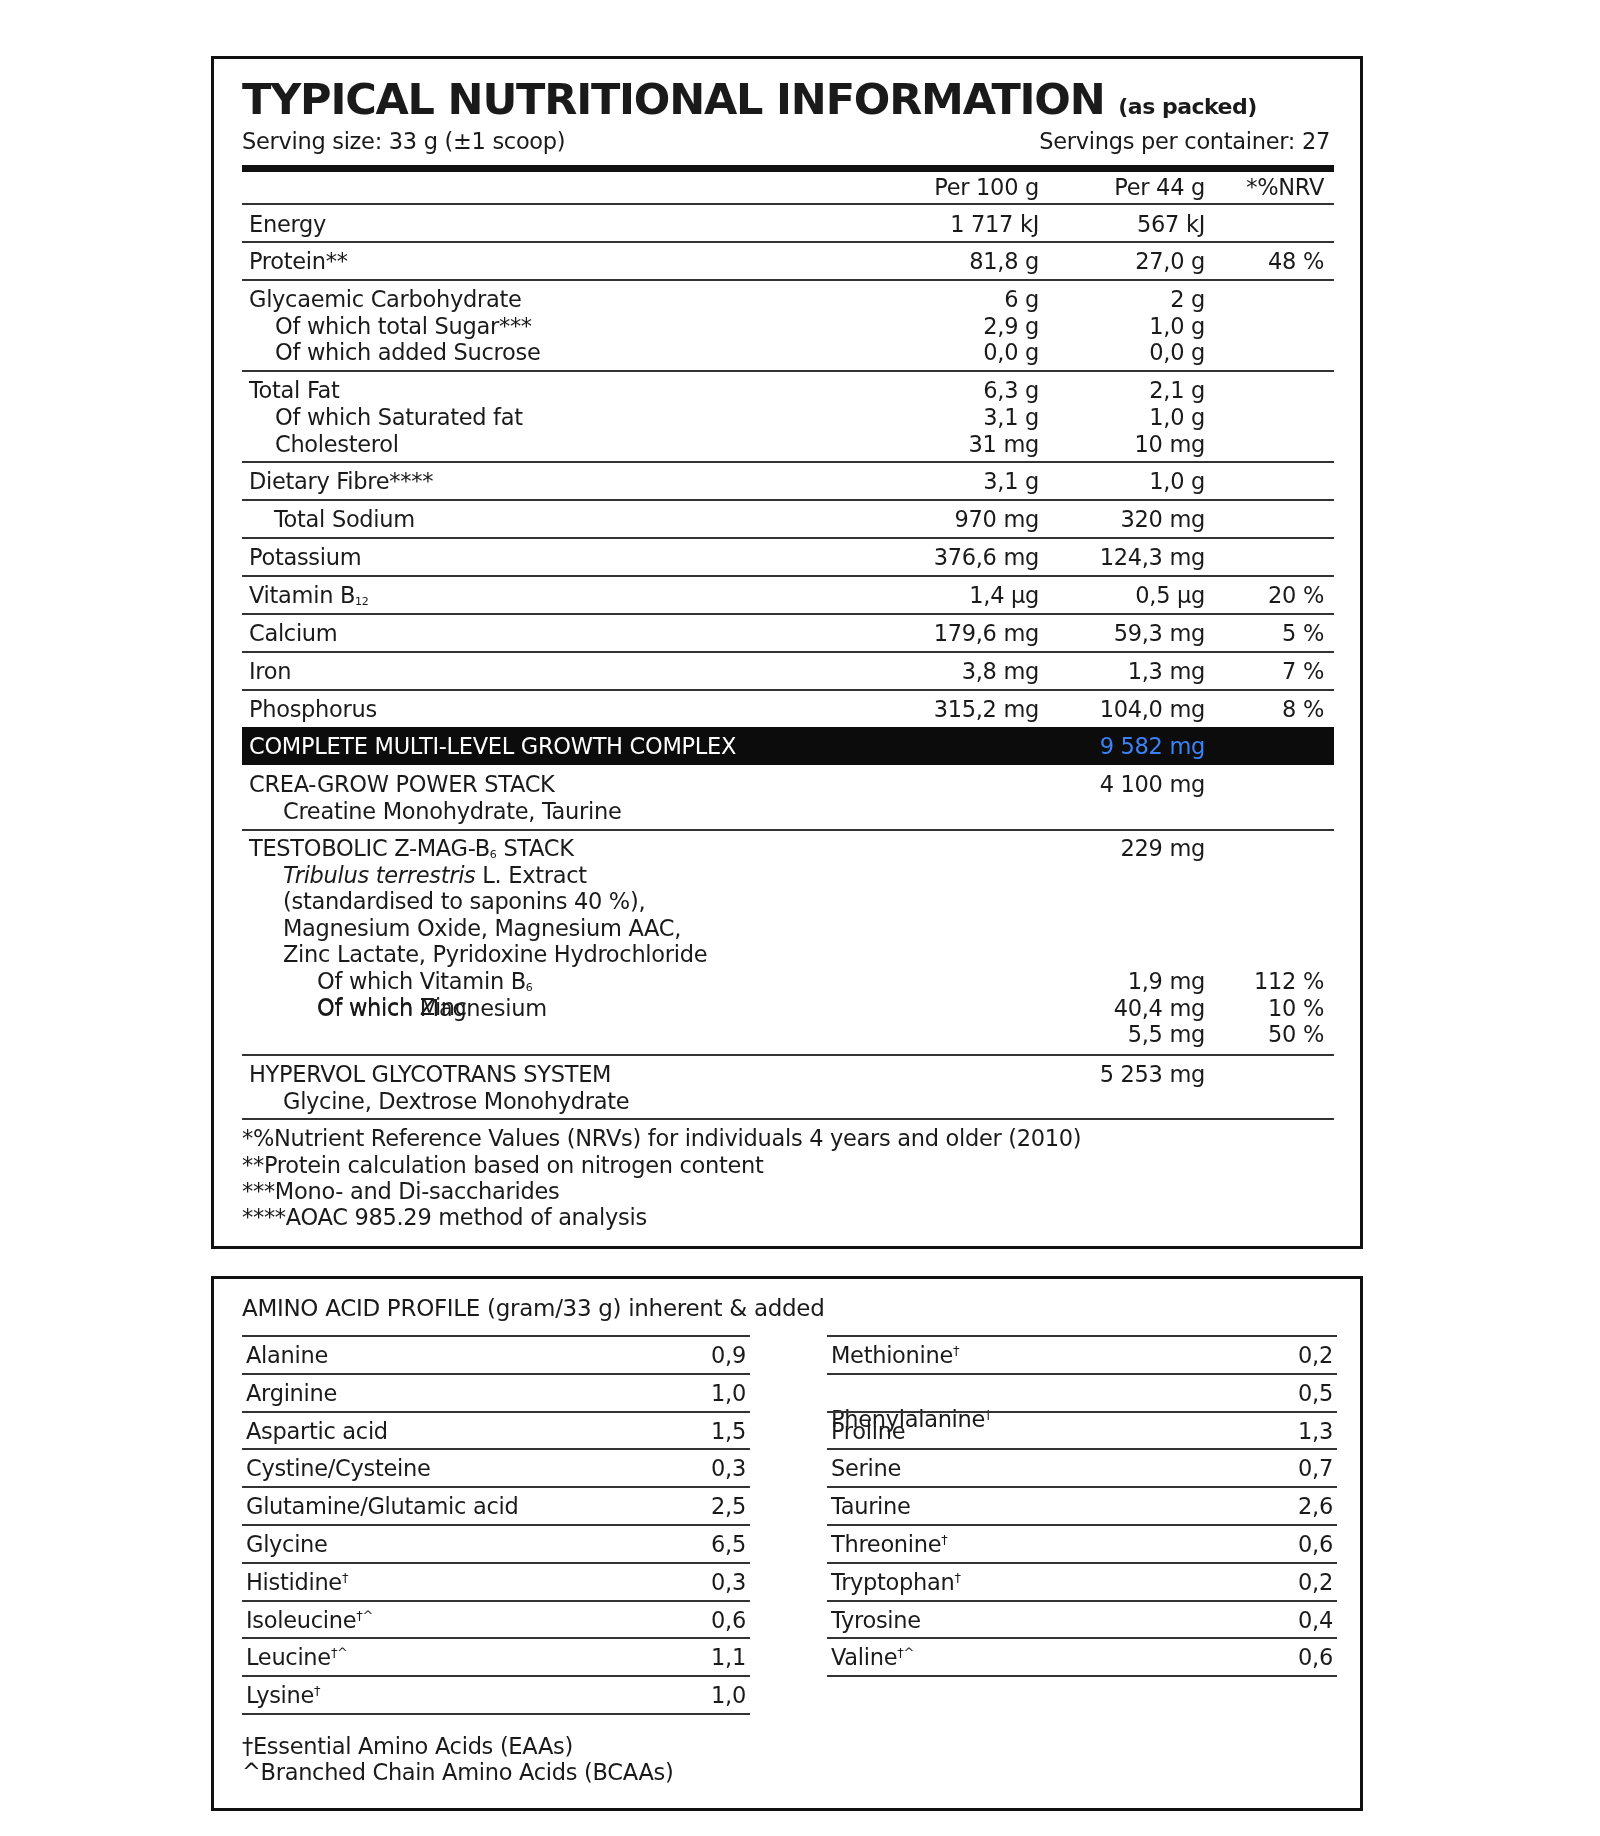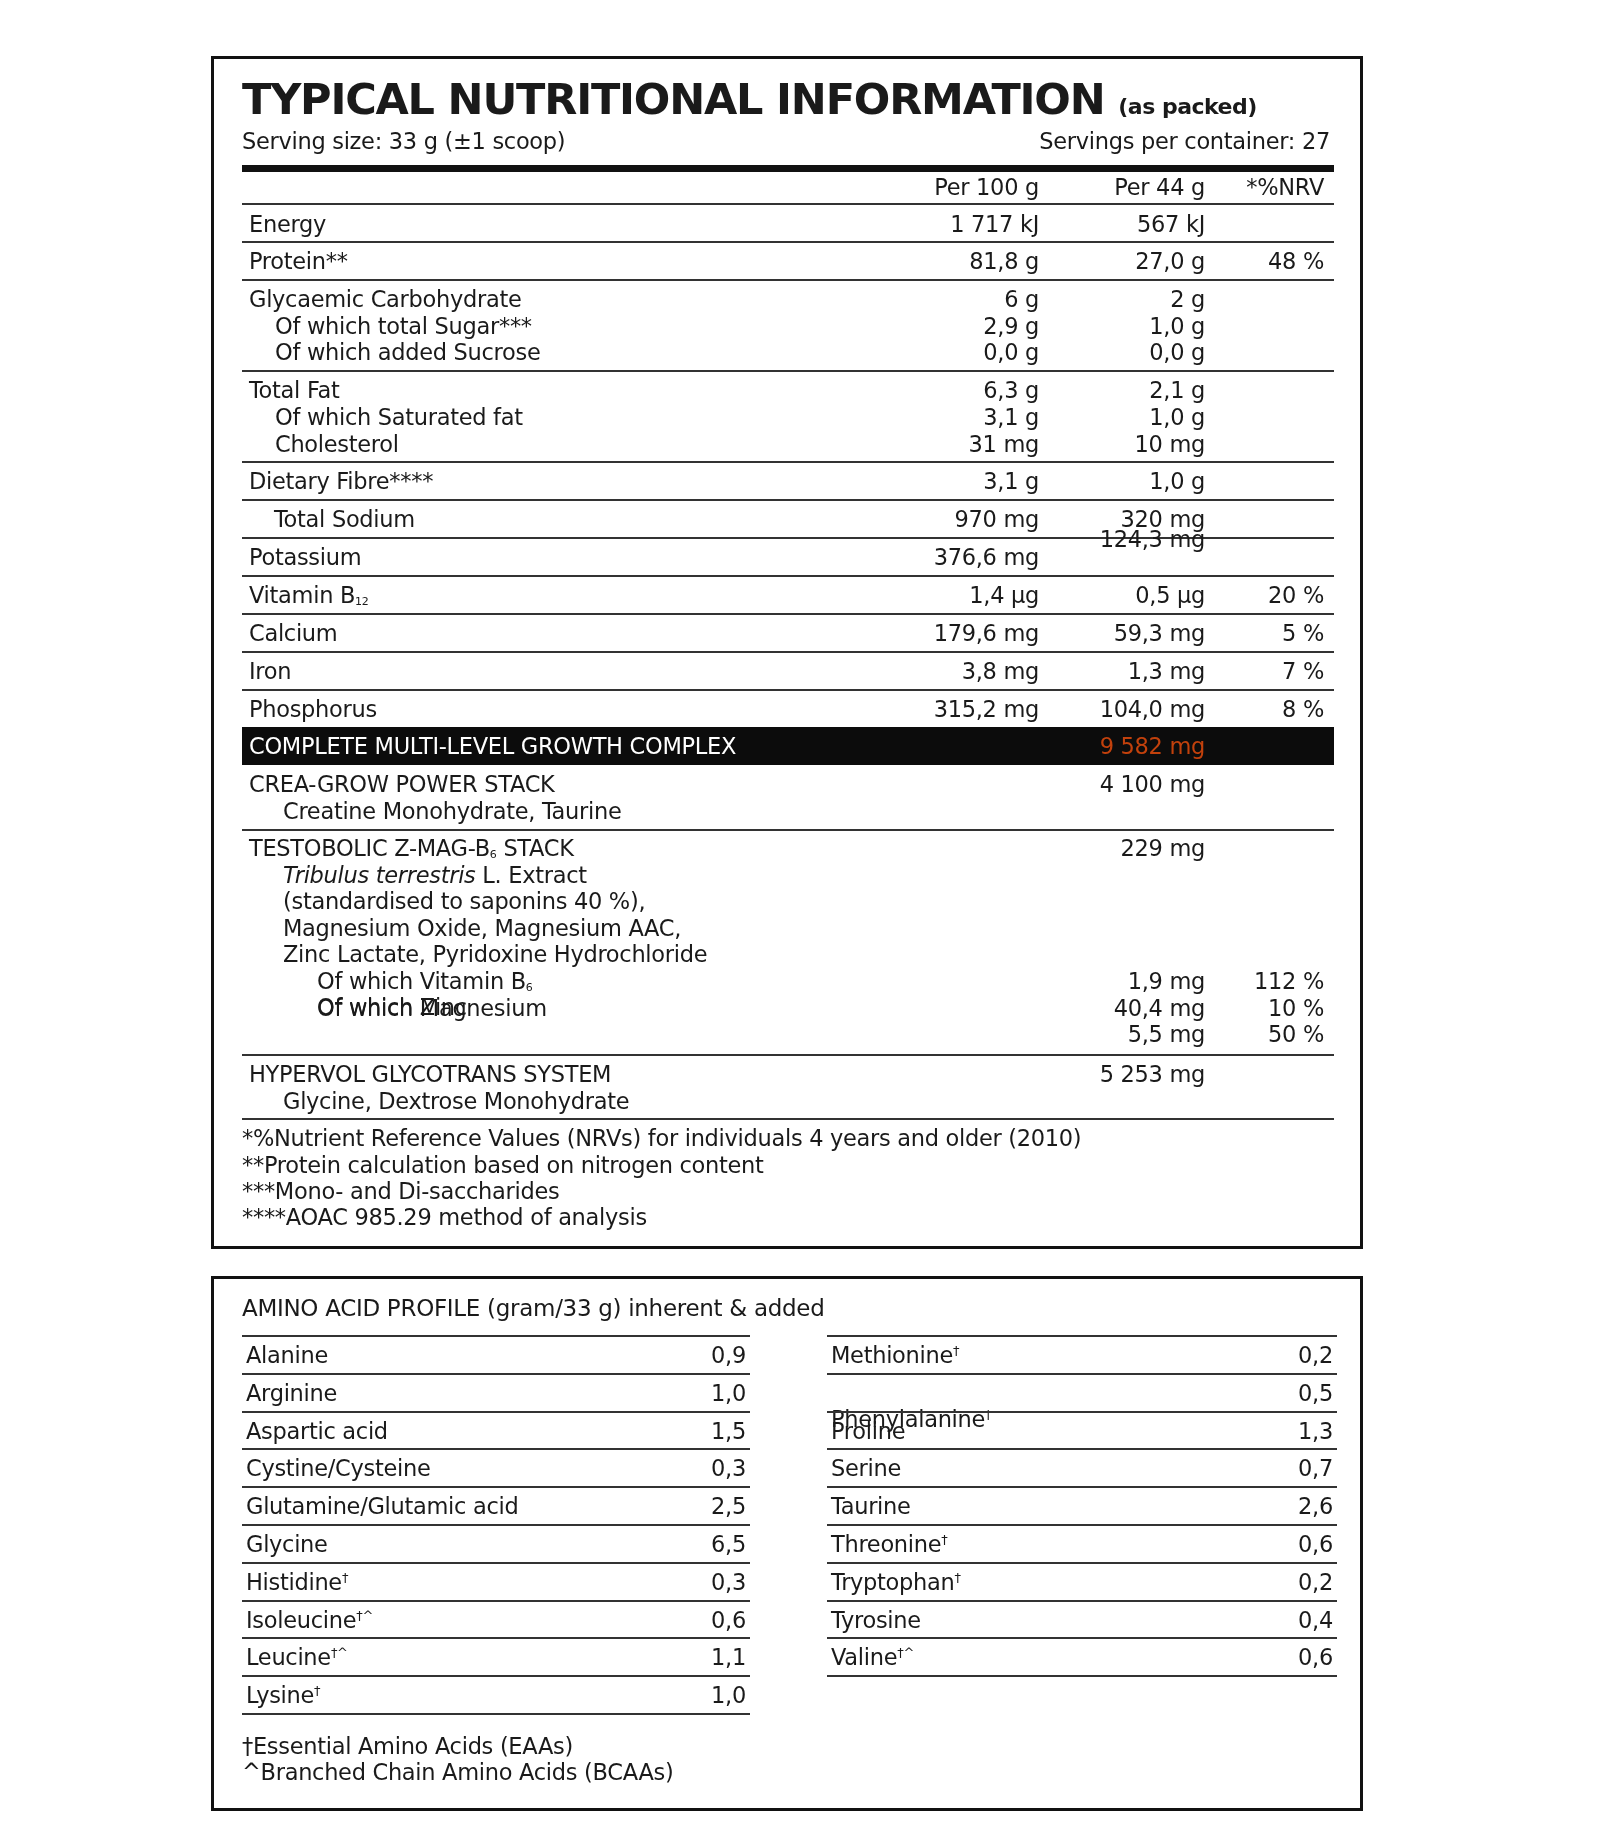--- a/index.html
+++ b/index.html
@@ -75,21 +75,21 @@
 <div class="abs t r" style="right:395px; top:470px;">1,0  g</div>
 <div class="rule" style="left:242px; width:1092px; top:499px;"></div>
 
 <div class="abs t" style="left:249px; top:508px;margin-left:25px;">Total Sodium</div>
 <div class="abs t r" style="right:561px; top:508px;">970 mg</div>
 <div class="abs t r" style="right:395px; top:508px;">320 mg</div>
 <div class="rule" style="left:242px; width:1092px; top:537px;"></div>
 
 <div class="abs t" style="left:249px; top:546px;">Potassium</div>
 <div class="abs t r" style="right:561px; top:546px;">376,6 mg</div>
-<div class="abs t r" style="right:395px; top:528px;">124,3 mg</div>
+<div class="abs t r" style="right:395px; top:546px;">124,3 mg</div>
 <div class="rule" style="left:242px; width:1092px; top:575px;"></div>
 
 <div class="abs t" style="left:249px; top:584px;">
   <span>Vitamin B</span><sub class="s">12</sub>
 </div>
 <div class="abs t r" style="right:561px; top:584px;">1,4 µg</div>
 <div class="abs t r" style="right:395px; top:584px;">0,5 µg</div>
 <div class="abs t r" style="right:276px; top:584px;">20 %</div>
 <div class="rule" style="left:242px; width:1092px; top:613px;"></div>
 
@@ -105,21 +105,21 @@
 <div class="abs t r" style="right:276px; top:660px;">7 %</div>
 <div class="rule" style="left:242px; width:1092px; top:689px;"></div>
 
 <div class="abs t" style="left:249px; top:698px;">Phosphorus</div>
 <div class="abs t r" style="right:561px; top:698px;">315,2 mg</div>
 <div class="abs t r" style="right:395px; top:698px;">104,0 mg</div>
 <div class="abs t r" style="right:276px; top:698px;">8 %</div>
 
 <div class="bar" style="left:242px; width:1092px; top:727px; height:38px;"></div>
 <div class="abs t b" style="left:249px; top:735px; color:#fff;">COMPLETE MULTI-LEVEL GROWTH COMPLEX</div>
-<div class="abs t b r" style="right:395px; top:735px; color:#c2410c;">9 582 mg</div>
+<div class="abs t b r" style="right:395px; top:735px; color:#3b82f6;">9 582 mg</div>
 
 <div class="abs t b" style="left:249px; top:773px;">CREA-GROW POWER STACK</div>
 <div class="abs t b r" style="right:395px; top:773px;">4 100 mg</div>
 <div class="abs t" style="left:283px; top:800px;">Creatine Monohydrate, Taurine</div>
 <div class="rule" style="left:242px; width:1092px; top:829px;"></div>
 
 <div class="abs t b" style="left:249px; top:837px;">
   <span>TESTOBOLIC Z-MAG-B</span><sub class="s">6</sub><span> STACK</span>
 </div>
 <div class="abs t b r" style="right:395px; top:837px;">229 mg</div>

